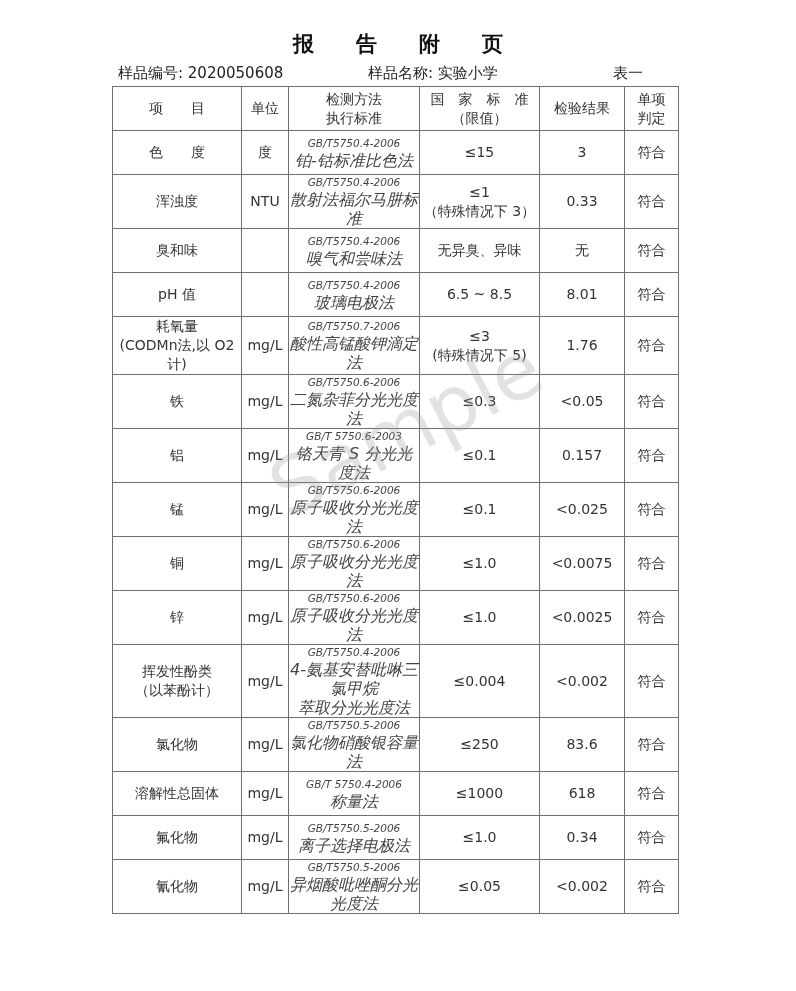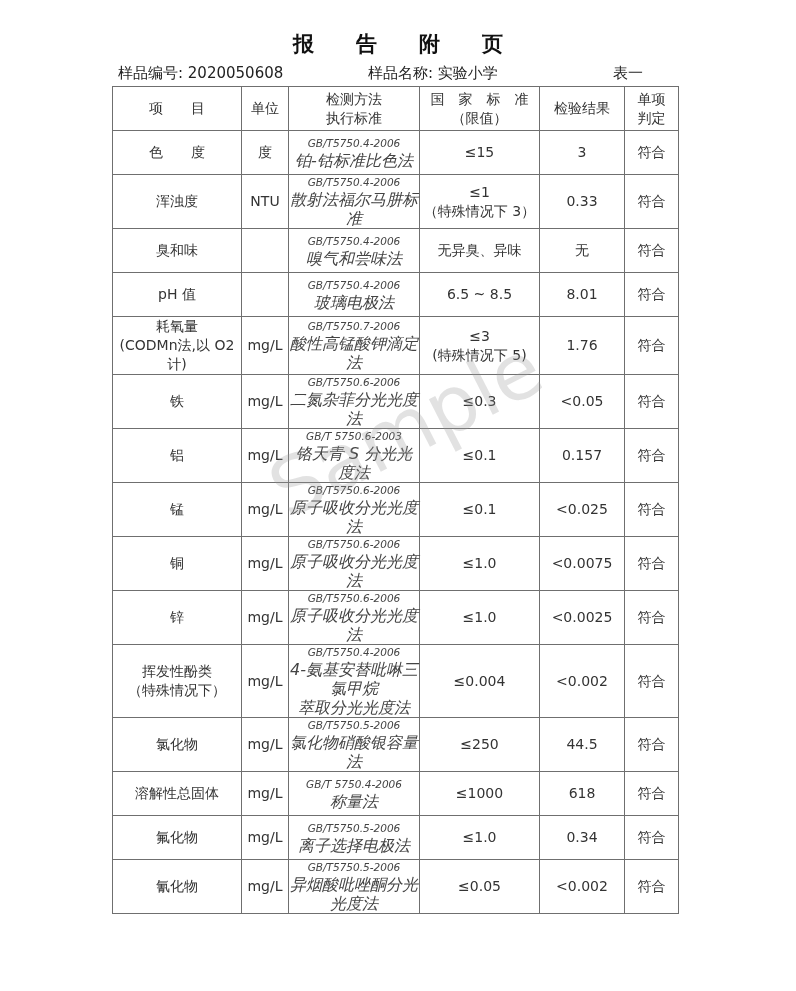--- a/index.html
+++ b/index.html
@@ -214,21 +214,21 @@
         </td>
         <td>
           <div>≤1.0</div>
         </td>
         <td>&lt;0.0025</td>
         <td>符合</td>
       </tr>
       <tr class="tall">
         <td>
           <div>挥发性酚类</div>
-          <div>（特殊情况下）</div>
+          <div>（以苯酚计）</div>
         </td>
         <td>mg/L</td>
         <td class="method">
           <span class="std">GB/T5750.4-2006</span>
           <span class="mth">4-氨基安替吡啉三氯甲烷</span>
           <span class="mth">萃取分光光度法</span>
         </td>
         <td>
           <div>≤0.004</div>
         </td>
@@ -240,21 +240,21 @@
           <div>氯化物</div>
         </td>
         <td>mg/L</td>
         <td class="method">
           <span class="std">GB/T5750.5-2006</span>
           <span class="mth">氯化物硝酸银容量法</span>
         </td>
         <td>
           <div>≤250</div>
         </td>
-        <td>44.5</td>
+        <td>83.6</td>
         <td>符合</td>
       </tr>
       <tr>
         <td>
           <div>溶解性总固体</div>
         </td>
         <td>mg/L</td>
         <td class="method">
           <span class="std">GB/T 5750.4-2006</span>
           <span class="mth">称量法</span>

